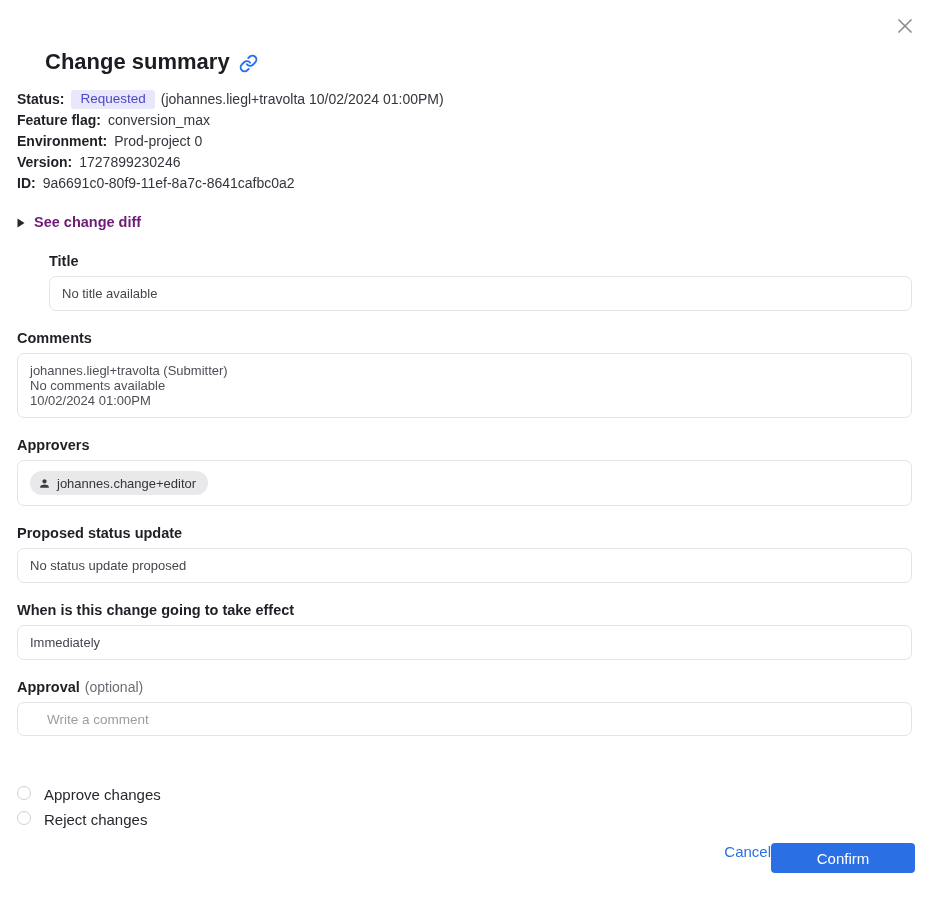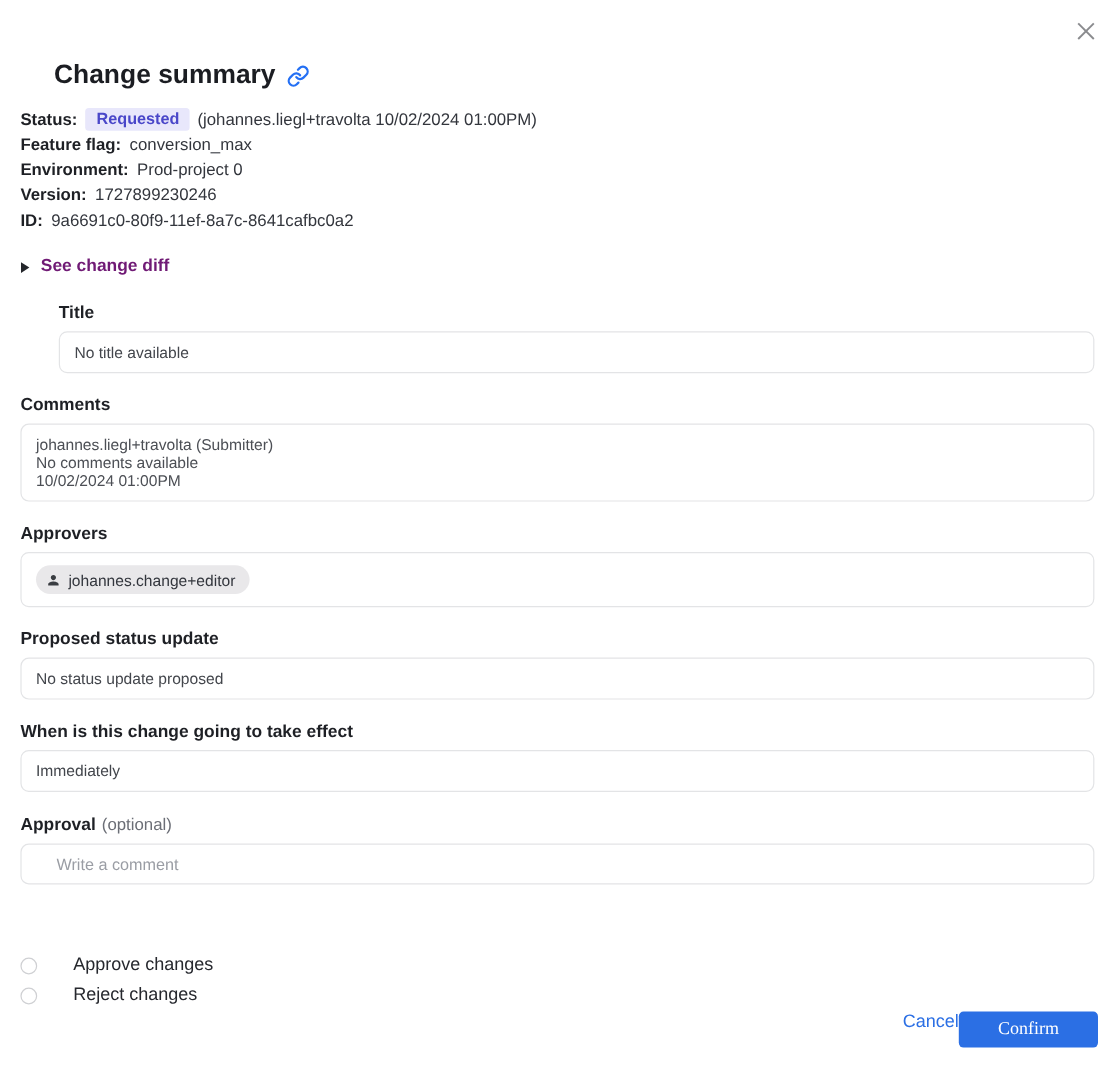--- a/index.html
+++ b/index.html
@@ -29,21 +29,21 @@
     margin-left: 28px;
   }
   .link-icon { cursor: pointer; display: inline-flex; margin-top: 2px; }
 
   .meta { margin-top: 14px; font-size: 14px; }
   .meta-row { line-height: 21px; display: flex; align-items: center; }
   .meta-label { font-weight: 700; color: #1e2025; margin-right: 7px; }
   .meta-value { color: #33363d; }
   .badge {
     background: #e8e7fb; color: #4a47c9;
-    font-weight: 700; font-size: 13.5px;
+    font-weight: 400; font-size: 13.5px;
     padding: 1px 9px 2px; border-radius: 3px;
     margin-right: 6px; line-height: 16px;
   }
 
   .diff-toggle {
     margin-top: 20px;
     display: flex; align-items: center; gap: 9px;
     font-size: 14.5px; font-weight: 700; color: #701a75;
     cursor: pointer; width: fit-content;
     line-height: 17px;
@@ -78,21 +78,21 @@
     display: block; width: 100%; height: 34px;
     border: 1px solid #e3e4e6; border-radius: 7px;
     padding: 0 29px; font-size: 13.5px; color: #43464c;
     font-family: "Liberation Sans", sans-serif;
     outline: none;
   }
   .comment-input::placeholder { color: #9a9da4; }
 
   .radio-group { margin-top: 50px; }
   .radio-row {
-    display: flex; align-items: flex-end; gap: 30px;
+    display: flex; align-items: flex-start; gap: 13px;
     font-size: 15px; color: #26282e;
     height: 25px; cursor: pointer; width: fit-content;
   }
   .radio-circle {
     width: 14px; height: 14px; border-radius: 50%;
     border: 1px solid #cfd0d3; background: #fff;
     flex: 0 0 auto;
   }
 
   .footer {
@@ -100,22 +100,22 @@
     display: flex; align-items: flex-start; 
   }
   .cancel-btn {
     background: none; border: none; cursor: pointer;
     color: #2b6fe4; font-size: 15px;
     font-family: "Liberation Sans", sans-serif;
   }
   .confirm-btn {
     background: #2b6fe4; border: none; cursor: pointer;
     color: #ffffff; font-size: 15px;
-    width: 116px; height: 30px; border-radius: 4px;
-    font-family: Liberation Serif, serif;
+    width: 144px; height: 30px; border-radius: 4px;
+    font-family: Liberation Sans, sans-serif;
   }
 </style>
 </head>
 <body>
 
 <div class="dialog">
 
   <button class="close-btn" aria-label="Close">
     <svg width="18" height="18" viewBox="0 0 18 18">
       <line x1="2.5" y1="2.5" x2="15.5" y2="15.5" stroke="#8a8b8e" stroke-width="1.6"></line>

